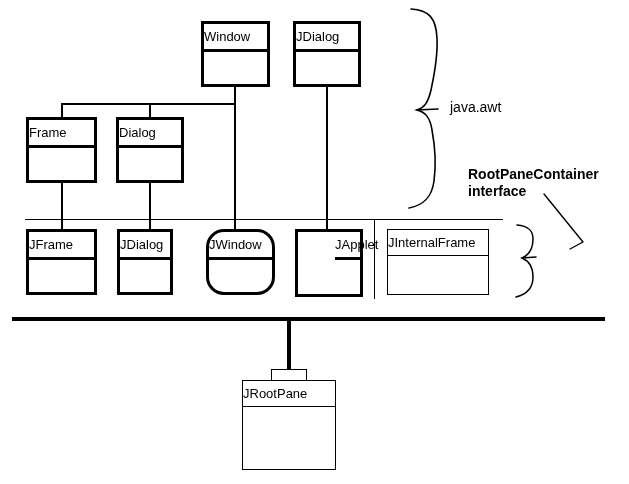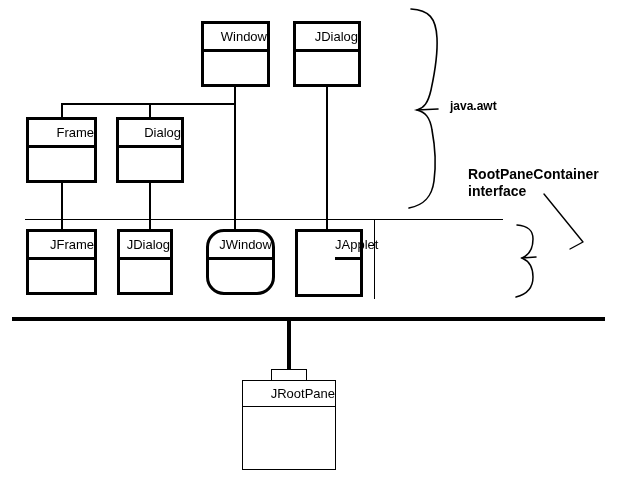--- a/index.html
+++ b/index.html
@@ -24,21 +24,21 @@
     background: #ffffff;
     border: 3px solid #000000;
     z-index: 5;
   }
   .uml-box.thin {
     border-width: 1px;
   }
   .uml-box .uml-title {
     box-sizing: border-box;
     width: 100%;
-    text-align: right;
+    text-align: left;
     color: #000000;
     font-size: 13px;
     line-height: 1;
     padding-top: 6px;
     padding-bottom: 6px;
     border-bottom: 3px solid #000000;
     white-space: nowrap;
     letter-spacing: 0px;
   }
   .uml-box.thin .uml-title {
@@ -99,22 +99,22 @@
   }
 
   
   .anno {
     position: absolute;
     color: #000000;
     white-space: nowrap;
     z-index: 8;
   }
   .anno-plain {
-    font-size: 12px;
-    font-weight: 700;
+    font-size: 14px;
+    font-weight: 400;
   }
   .anno-bold {
     font-size: 14px;
     font-weight: bold;
     line-height: 17px;
   }
   .brace-svg {
     position: absolute;
     z-index: 7;
   }
@@ -184,20 +184,24 @@
   <div class="uml-box" style="left:206px; top:229px; width:69px; height:66px;border-radius:18px;">
     <div class="uml-title">JWindow</div>
     <div class="uml-body"></div>
   </div>
 
   <div class="uml-box" style="left:295px; top:229px; width:68px; height:68px;padding-left:37px;">
     <div class="uml-title">JApplet</div>
     <div class="uml-body"></div>
   </div>
 
+  <div class="uml-box thin" style="left:387px; top:229px; width:102px; height:66px;">
+    <div class="uml-title">JInternalFrame</div>
+    <div class="uml-body"></div>
+  </div>
 
   <div class="rule-thick" style="left:12px; top:317px; width:593px;"></div>
   <div class="stem-thick" style="left:287px; top:317px; height:60px;"></div>
   <div class="tab-box" style="left:271px; top:369px; width:36px; height:12px;"></div>
 
   <div class="uml-box thin" style="left:242px; top:380px; width:94px; height:90px;">
     <div class="uml-title">JRootPane</div>
     <div class="uml-body"></div>
   </div>
 

